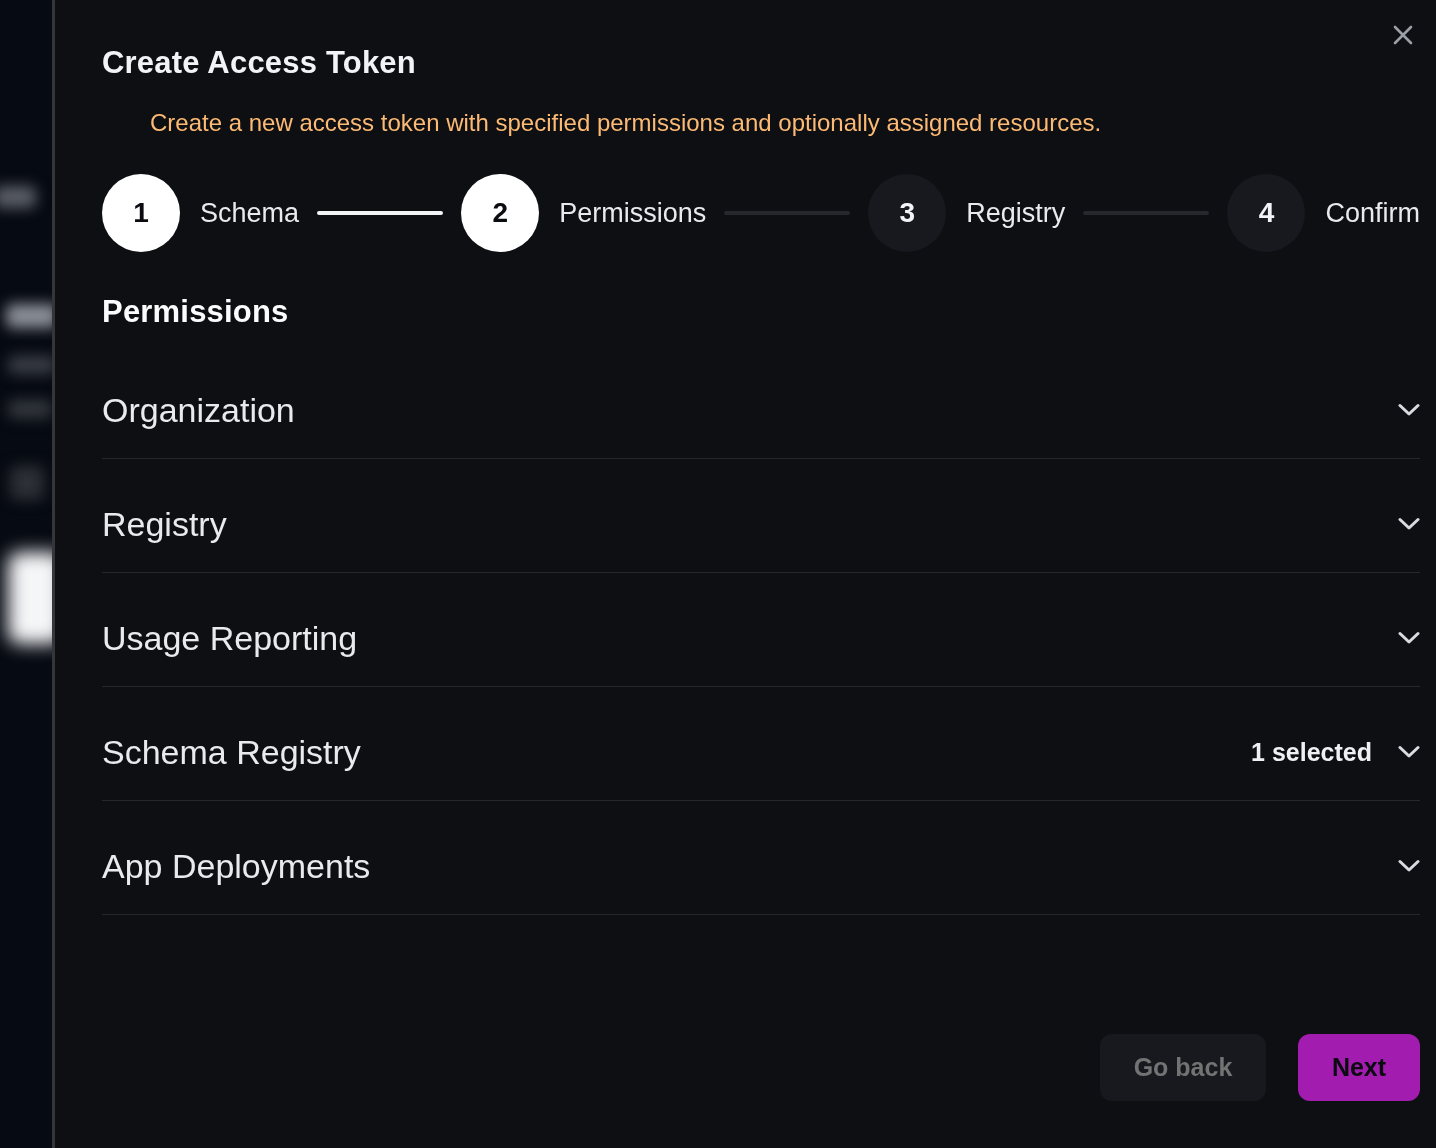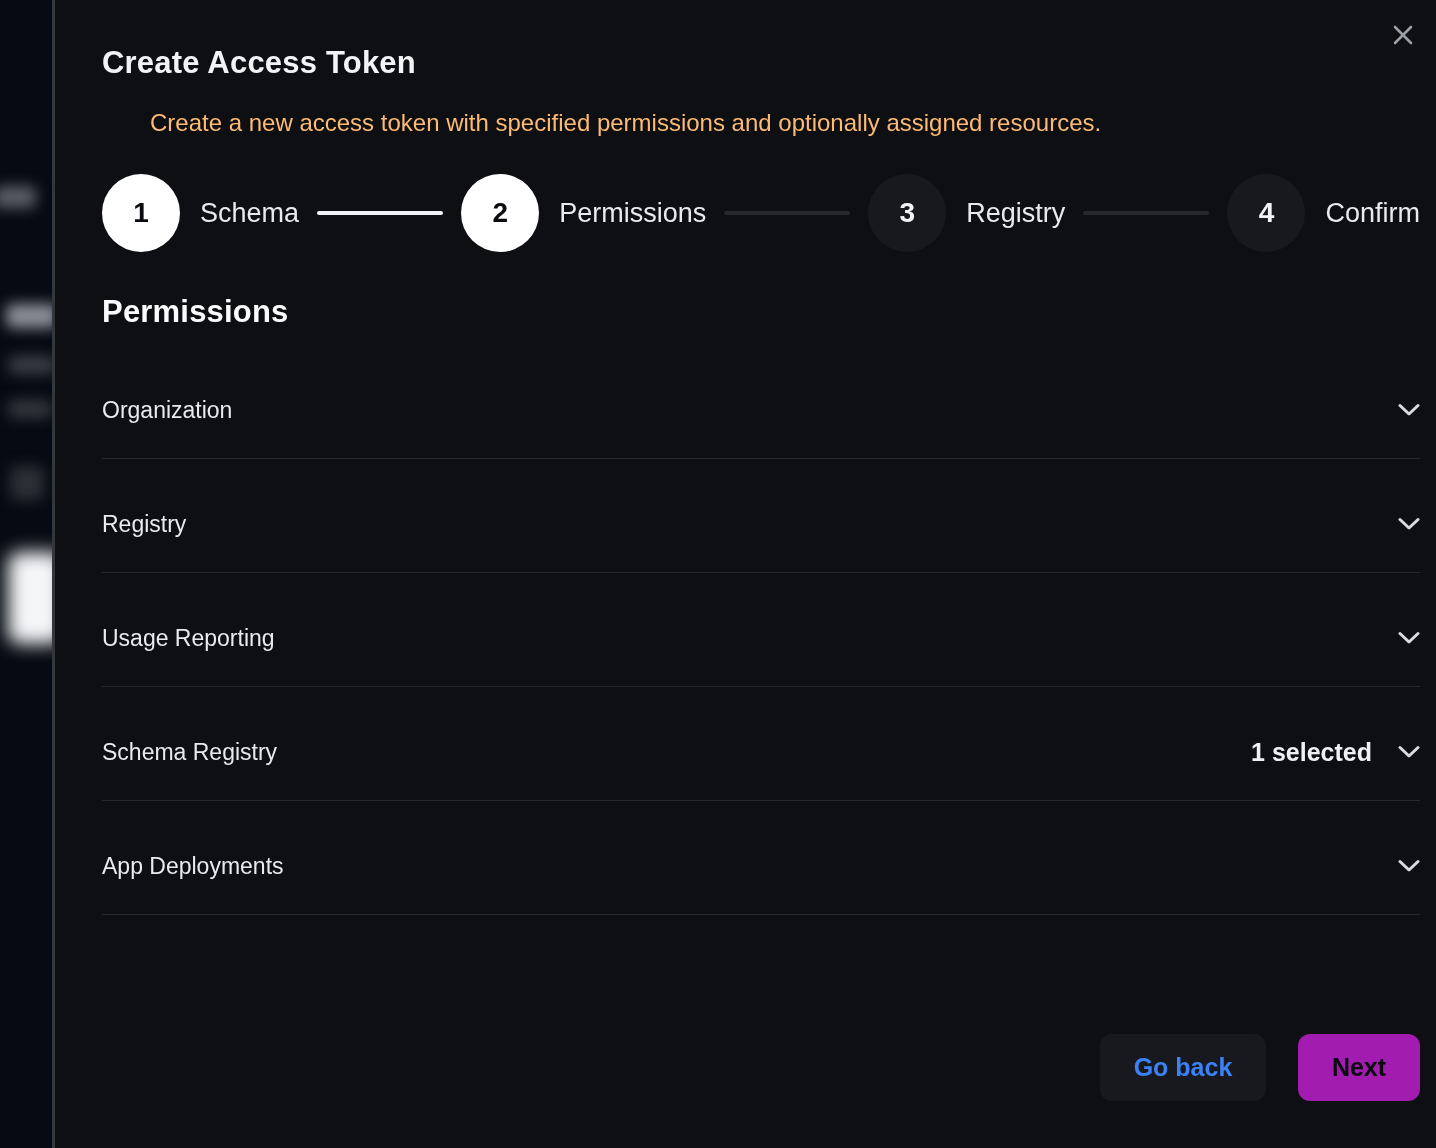--- a/index.html
+++ b/index.html
@@ -81,21 +81,21 @@
     letter-spacing: 0.2px;
   }
   .acc-list { margin-top: 15px; }
   .acc-row {
     display: flex; align-items: center; justify-content: space-between;
     padding: 48px 0 31px 0;
     border-bottom: 1px solid #26272c;
     cursor: pointer;
   }
   .acc-label {
-    font-size: 23px; font-weight: 500; color: #e8eaed;
+    font-size: 34px; font-weight: 500; color: #e8eaed;
     line-height: 34px;
   }
   .acc-right { display: flex; align-items: center; gap: 26px; }
   .acc-badge {
     font-size: 25px; font-weight: 600; color: #eef0f3;
     white-space: nowrap;
   }
   .acc-badge:empty { display: none; }
   .chevron { display: block; }
   
@@ -103,21 +103,21 @@
     margin-top: 119px;
     display: flex; justify-content: flex-end; align-items: center; gap: 32px;
   }
   .btn {
     height: 67px; border: none; border-radius: 12px;
     font-family: "Liberation Sans", sans-serif;
     font-size: 25px; font-weight: 700;
     padding: 0 32px; cursor: pointer;
     display: flex; align-items: center; justify-content: center;
   }
-  .btn-secondary { background: #17191e; color: #3b82f6; min-width: 166px; }
+  .btn-secondary { background: #17191e; color: #737373; min-width: 166px; }
   .btn-primary   { background: #a21caf; color: #0b0c0f; min-width: 122px; }
 </style>
 </head>
 <body>
 
 <div class="backdrop">
   <div class="blur-item blur-text-1"></div>
   <div class="blur-item blur-text-2"></div>
   <div class="blur-item blur-text-3"></div>
   <div class="blur-item blur-text-4"></div>

